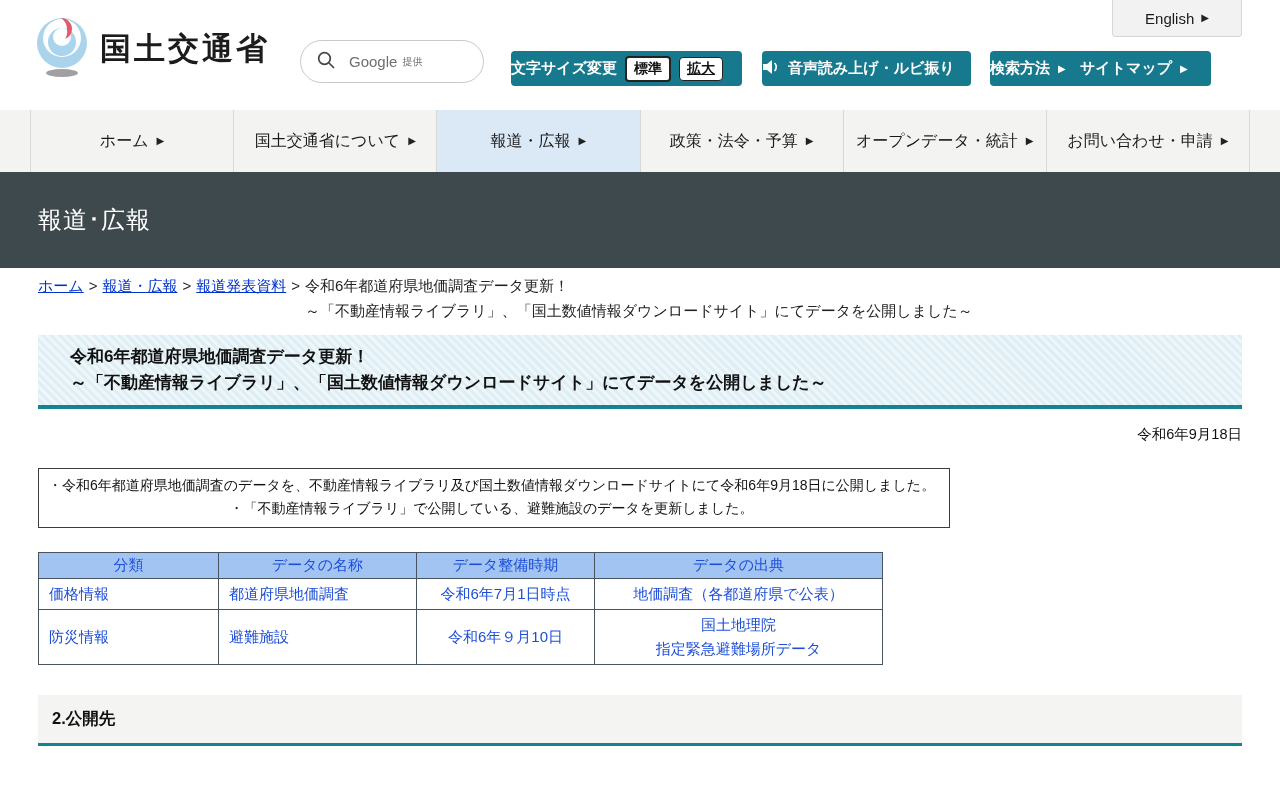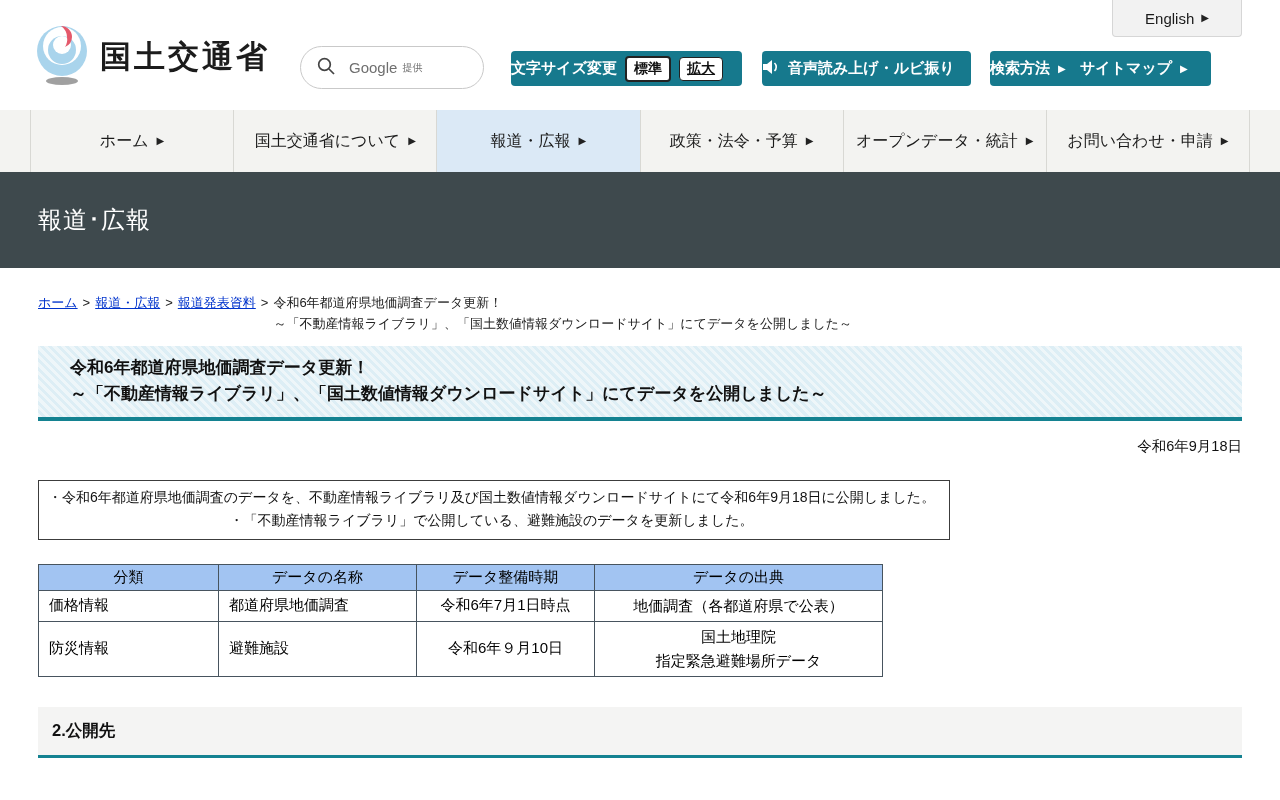--- a/index.html
+++ b/index.html
@@ -4,23 +4,23 @@
 <style>
   * { margin:0; padding:0; box-sizing:border-box; }
   html,body { width:1280px; height:800px; overflow:hidden; background:#fff;
     font-family:"Liberation Sans","DejaVu Sans",sans-serif; color:#1a1a1a; }
 
   
   .topbar { position:relative; width:1280px; height:110px; background:#fff; }
   .english-btn { position:absolute; right:38px; top:0; width:130px; height:37px;
     background:#f2f2f2; border:1px solid #d6d6d6; border-top:none; border-radius:0 0 4px 4px;
     display:flex; align-items:center; justify-content:center; gap:7px; font-size:15px; cursor:pointer; }
-  .logo { position:absolute; left:34px; top:24px; display:flex; align-items:center; gap:8px; cursor:pointer; }
+  .logo { position:absolute; left:34px; top:16px; display:flex; align-items:center; gap:8px; cursor:pointer; }
   .logo-title { font-size:31px; font-weight:bold; letter-spacing:3px; color:#1c1c1c; }
-  .searchbox { position:absolute; left:300px; top:46px; width:184px; height:43px;
+  .searchbox { position:absolute; left:300px; top:40px; width:184px; height:43px;
     border:1px solid #c9c9c9; border-radius:22px; background:#fff; display:flex;
     align-items:center; padding-left:16px; gap:14px; cursor:text; }
   .searchbox .brand { color:#6f6f6f; font-size:15px; }
   .searchbox .note { color:#6f6f6f; font-size:10px; margin-left:-9px; }
   .teal-btn { position:absolute; top:51px; height:35px; background:#16798d; color:#fff;
     border:none; border-radius:4px; display:flex; align-items:center; justify-content:flex-start;
     gap:8px; font-weight:bold; font-size:15px; cursor:pointer; }
   .btn-fontsize { left:511px; width:231px; }
   .pill { background:#fff; color:#111; border-radius:4px; font-weight:bold; font-size:14px;
     padding:2px 7px; cursor:pointer; }
@@ -38,39 +38,39 @@
     font-size:16px; border-left:1px solid #d8d8d4; cursor:pointer; }
   .nav-item:last-child { border-right:1px solid #d8d8d4; }
   .nav-item.active { background:#dbe9f6; }
 
   
   .band { width:1280px; height:96px; background:#3e494d; display:flex; align-items:center; }
   .band-title { color:#fff; font-size:24px; margin-left:38px; letter-spacing:1px; }
 
   
   .content { padding:0 38px; }
-  .breadcrumb { margin-top:24px; font-size:13px; line-height:1.65; color:#222; }
+  .breadcrumb { margin-top:6px; font-size:15px; line-height:1.65; color:#222; }
   .breadcrumb a { color:#0033cc; text-decoration:underline; cursor:pointer; }
   .crumb-sep { margin:0 5px; }
   .crumb-current { display:inline-block; vertical-align:top; white-space:pre-line; }
 
   .title-box { margin-top:11px; padding:9px 16px;
     background:repeating-linear-gradient(45deg,#eef6f9 0 3px,#ddeef5 3px 6px);
     border-bottom:4px solid #148291; }
   .title-box .t { font-size:17px; font-weight:bold; color:#111; line-height:1.55;margin-left:16px; }
 
   .date-line { margin-top:16px; text-align:right; font-size:14.5px; color:#111; }
 
   .summary-box { margin-top:24px; display:inline-block; border:1px solid #3c3c3c;
     padding:5px 14px 7px 9px; font-size:14px; line-height:1.65; color:#111;text-align:center; }
 
   .sec-heading { margin-top:30px; background:#f4f4f3; border-bottom:3px solid #148291;
     padding:13px 14px; font-size:16.5px; font-weight:bold; color:#111; }
 
-  table.data { margin-top:24px; border-collapse:collapse; font-size:15px; color:#000000; }
+  table.data { margin-top:24px; border-collapse:collapse; font-size:15px; color:#1d4ed8; }
   table.data th, table.data td { border:1px solid #47545e; }
   table.data th { background:#a2c4f2; font-weight:normal; text-align:center;
     height:26px; padding:2px 8px; }
   td.c-cat   { width:180px; text-align:left; padding:3px 10px; }
   td.c-name  { width:198px; text-align:left; padding:3px 10px; }
   td.c-time  { width:178px; text-align:center; padding:3px 8px; }
   td.c-src   { width:288px; text-align:center; padding:3px 8px; white-space:pre-line; line-height:1.6; }
   tr.r1 td { height:27px; }
   tr.r2 td { height:48px; }
 </style>

